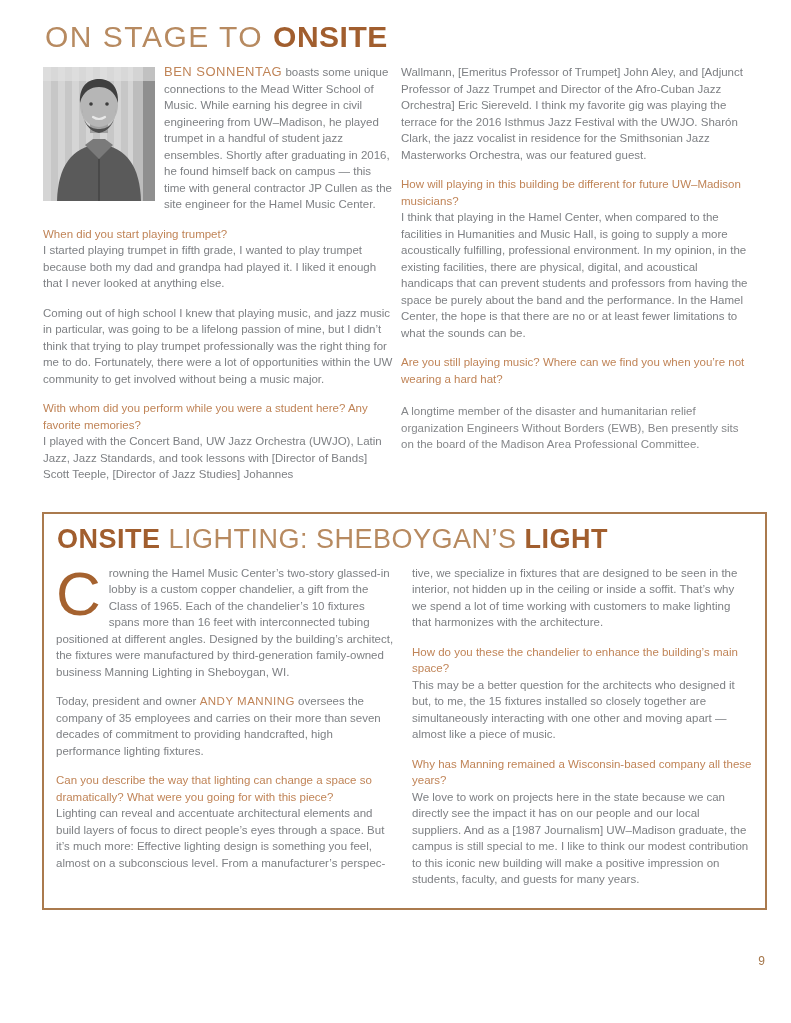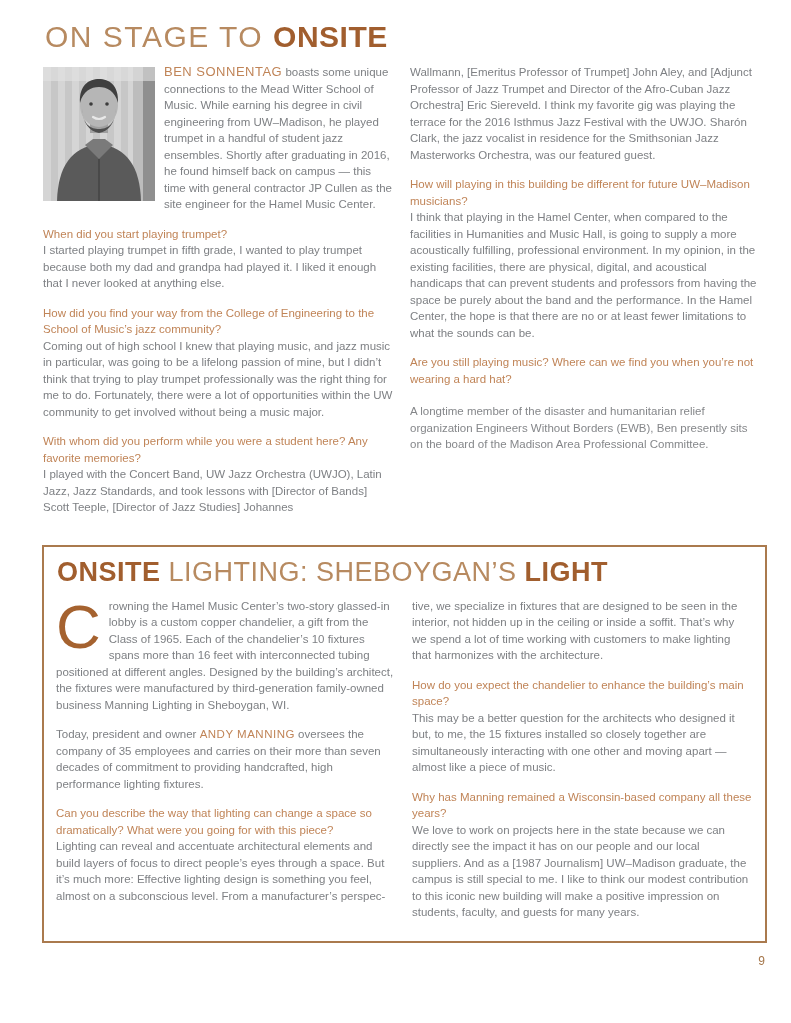--- a/index.html
+++ b/index.html
@@ -5,21 +5,21 @@
   html,body { margin:0; padding:0; background:#ffffff; }
   .page {
     position:relative; width:791px; height:996px; background:#ffffff;
     font-family:"Liberation Sans", sans-serif; overflow:hidden;
     -webkit-font-smoothing:antialiased;
   }
   
   .article1 { padding:20px 30px 0 43px; }
   .a1-title { font-size:30px; letter-spacing:1.5px; color:#b78a60; font-weight:300; margin:0 0 10px 2px; }
   .a1-title .tbold { color:#a15e2e; font-weight:bold; letter-spacing:0.5px; }
-  .cols { display:flex; gap:16px; }
+  .cols { display:flex; gap:7px; }
   .col { width:351px; }
   .body-txt { color:#7e8084; font-size:11.5px; line-height:16.5px; }
   p { margin:0 0 13px 0; }
   .q { color:#c08457; margin-bottom:0; }
   .lead-name { color:#c08457; font-size:13px; letter-spacing:0.5px; }
   .owner-name { color:#c08457; letter-spacing:0.5px; }
   .photo {
     float:left; width:112px; height:134px; margin:3px 9px 4px 0; display:block;
   }
   .note { color:#85878a; margin-top:16px; }
@@ -75,21 +75,20 @@
             <circle cx="48" cy="37" r="1.8" fill="#3c3c3c"></circle>
               <circle cx="64" cy="37" r="1.8" fill="#3c3c3c"></circle>
             <path d="M50,50 Q56,54 62,50" stroke="#e8e8e8" stroke-width="2.2" fill="none" stroke-linecap="round"></path>
           </svg>
           <span class="lead-name">BEN SONNENTAG</span><span> boasts some unique connections to the Mead Witter School of Music. While earning his degree in civil engineering from UW–Madison, he played trumpet in a handful of student jazz ensembles. Shortly after graduating in 2016, he found himself back on campus — this time with general contractor JP Cullen as the site engineer for the Hamel Music Center.</span>
         </p>
 
         <p class="q">When did you start playing trumpet?</p>
         <p>I started playing trumpet in fifth grade, I wanted to play trumpet because both my dad and grandpa had played it. I liked it enough that I never looked at anything else.</p>
 
-        <p class="q">How did you find your way from the College of Engineering to the School of Music’s jazz community?</p>
         <p>Coming out of high school I knew that playing music, and jazz music in particular, was going to be a lifelong passion of mine, but I didn’t think that trying to play trumpet professionally was the right thing for me to do. Fortunately, there were a lot of opportunities within the UW community to get involved without being a music major.</p>
 
         <p class="q">With whom did you perform while you were a student here? Any favorite memories?</p>
         <p>I played with the Concert Band, UW Jazz Orchestra (UWJO), Latin Jazz, Jazz Standards, and took lessons with [Director of Bands] Scott Teeple, [Director of Jazz Studies] Johannes</p>
       </div>
 
       <div class="col">
         <p>Wallmann, [Emeritus Professor of Trumpet] John Aley, and [Adjunct Professor of Jazz Trumpet and Director of the Afro-Cuban Jazz Orchestra] Eric Siereveld. I think my favorite gig was playing the terrace for the 2016 Isthmus Jazz Festival with the UWJO. Sharón Clark, the jazz vocalist in residence for the Smithsonian Jazz Masterworks Orchestra, was our featured guest.</p>
 
         <p class="q">How will playing in this building be different for future UW–Madison musicians?</p>
@@ -116,21 +115,21 @@
           <span>Today, president and owner </span><span class="owner-name">ANDY MANNING</span><span> oversees the company of 35 employees and carries on their more than seven decades of commitment to providing handcrafted, high performance lighting fixtures.</span>
         </p>
 
         <p class="q">Can you describe the way that lighting can change a space so dramatically? What were you going for with this piece?</p>
         <p>Lighting can reveal and accentuate architectural elements and build layers of focus to direct people’s eyes through a space. But it’s much more: Effective lighting design is something you feel, almost on a subconscious level. From a manufacturer’s perspec-</p>
       </div>
 
       <div class="box-col">
         <p>tive, we specialize in fixtures that are designed to be seen in the interior, not hidden up in the ceiling or inside a soffit. That’s why we spend a lot of time working with customers to make lighting that harmonizes with the architecture.</p>
 
-        <p class="q">How do you expect the chandelier to enhance the building’s main space?</p>
+        <p class="q">How do you these the chandelier to enhance the building’s main space?</p>
         <p>This may be a better question for the architects who designed it but, to me, the 15 fixtures installed so closely together are simultaneously interacting with one other and moving apart — almost like a piece of music.</p>
 
         <p class="q">Why has Manning remained a Wisconsin-based company all these years?</p>
         <p>We love to work on projects here in the state because we can directly see the impact it has on our people and our local suppliers. And as a [1987 Journalism] UW–Madison graduate, the campus is still special to me. I like to think our modest contribution to this iconic new building will make a positive impression on students, faculty, and guests for many years.</p>
       </div>
     </div>
   </div>
 
   <div class="page-num">9</div>
 </div>

